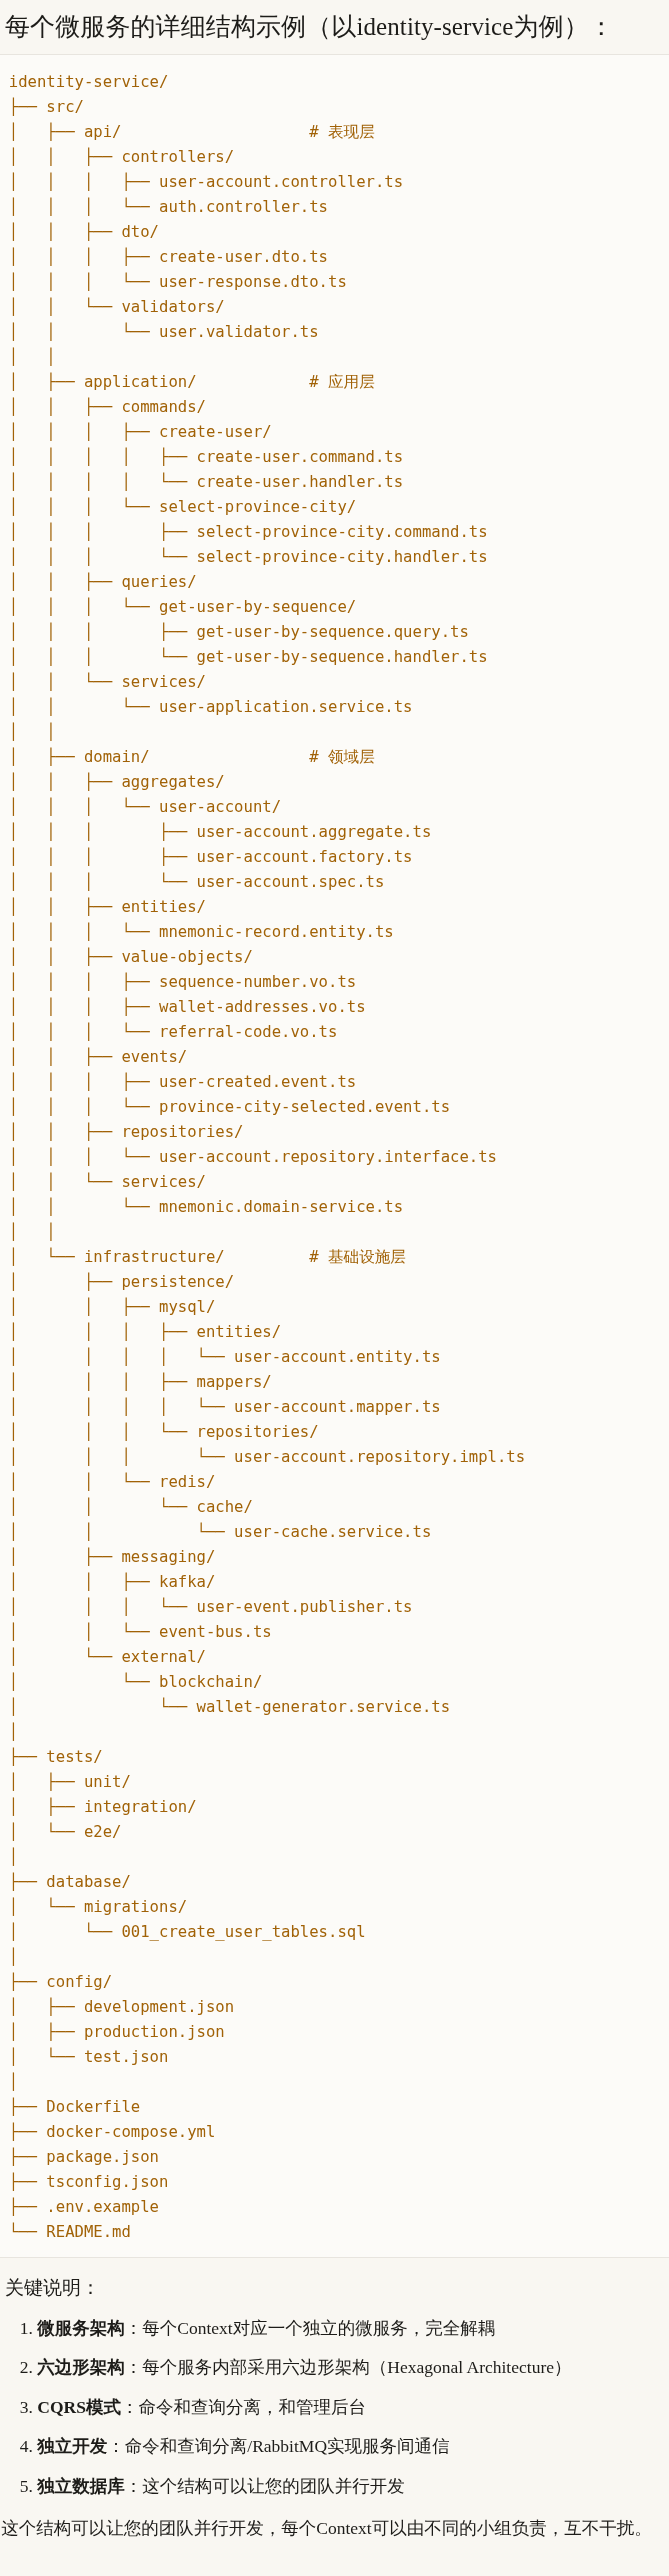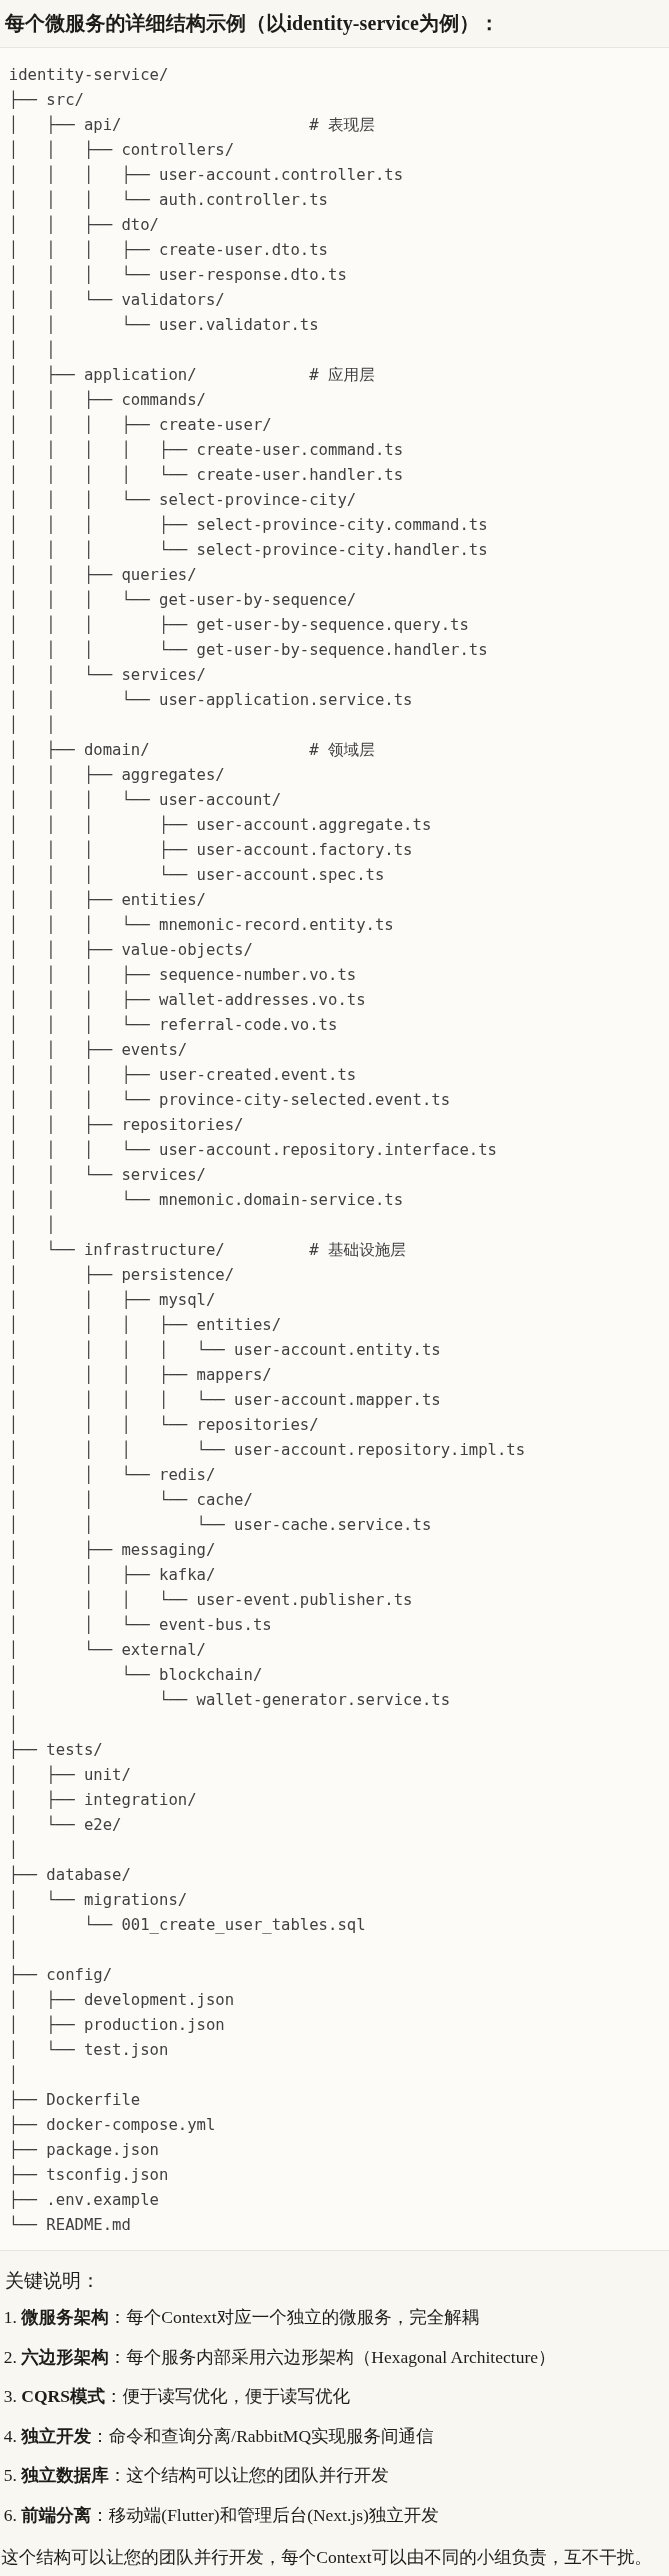--- a/index.html
+++ b/index.html
@@ -5,47 +5,47 @@
   * { box-sizing: border-box; }
   html, body { margin: 0; padding: 0; }
   body {
     width: 669px;
     min-height: 2576px;
     background: #f9f7f2;
     color: #1d1c19;
     font-family: "Liberation Serif", serif;
   }
   .page-title {
-    font-size: 20px;
-    font-weight: 700;
+    font-size: 25px;
+    font-weight: 400;
     line-height: 1.4;
     margin: 8.8px 5px 0 5px;
     letter-spacing: 0.1px;
   }
   .code-block {
     margin: 10px 0 0 0;
     padding: 15px 8.8px 12.5px 8.8px;
     background: #fcfbf8;
     border-top: 1.3px solid #e8e5df;
     border-bottom: 1.3px solid #e8e5df;
     font-family: "DejaVu Sans Mono", monospace;
     font-size: 15.6px;
     line-height: 25px;
-    color: #404040;
+    color: #a16207;
     white-space: pre;
     overflow: hidden;
   }
   .notes-heading {
     font-size: 19px;
     font-weight: 400;
     margin: 16.3px 5px 12.5px 5px;
   }
   .notes-list {
     list-style: none;
-    margin: 0;
+    margin: 16px;
     padding: 0 0 0 3.8px;
   }
   .note-item {
     font-size: 17.5px;
     line-height: 22.5px;
     margin-bottom: 17px;
     white-space: nowrap;
   }
   .note-item .num { margin-right: 4.4px; }
   .note-item .label { font-weight: 700; }
@@ -153,28 +153,25 @@
   <h2 class="notes-heading">关键说明：</h2>
 
   <ol class="notes-list">
       <li class="note-item">
     <span class="num">1.</span><span class="label">微服务架构</span><span class="desc">：每个Context对应一个独立的微服务，完全解耦</span>
   </li>
       <li class="note-item">
     <span class="num">2.</span><span class="label">六边形架构</span><span class="desc">：每个服务内部采用六边形架构（Hexagonal Architecture）</span>
   </li>
       <li class="note-item">
-    <span class="num">3.</span><span class="label">CQRS模式</span><span class="desc">：便于读写优化，便于读写优化</span>
+    <span class="num">3.</span><span class="label">CQRS模式</span><span class="desc">：命令和查询分离，和管理后台</span>
   </li>
       <li class="note-item">
     <span class="num">4.</span><span class="label">独立开发</span><span class="desc">：命令和查询分离/RabbitMQ实现服务间通信</span>
   </li>
       <li class="note-item">
     <span class="num">5.</span><span class="label">独立数据库</span><span class="desc">：这个结构可以让您的团队并行开发</span>
-  </li>
-      <li class="note-item">
-    <span class="num">6.</span><span class="label">前端分离</span><span class="desc">：移动端(Flutter)和管理后台(Next.js)独立开发</span>
   </li>
     </ol>
 
   <p class="footer-paragraph">这个结构可以让您的团队并行开发，每个Context可以由不同的小组负责，互不干扰。</p>
 </section>
 
 
 </body></html>

